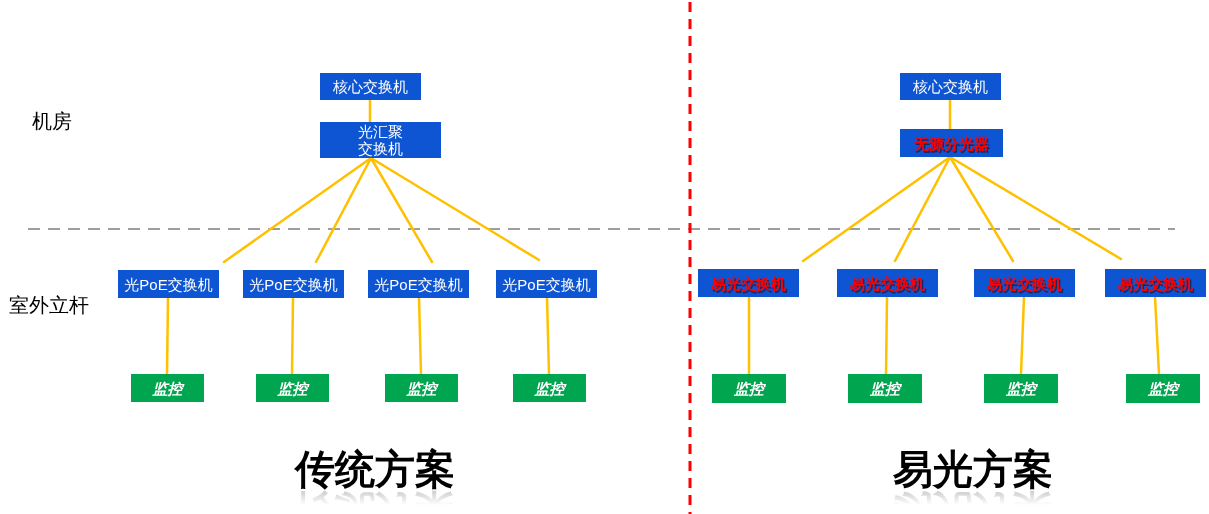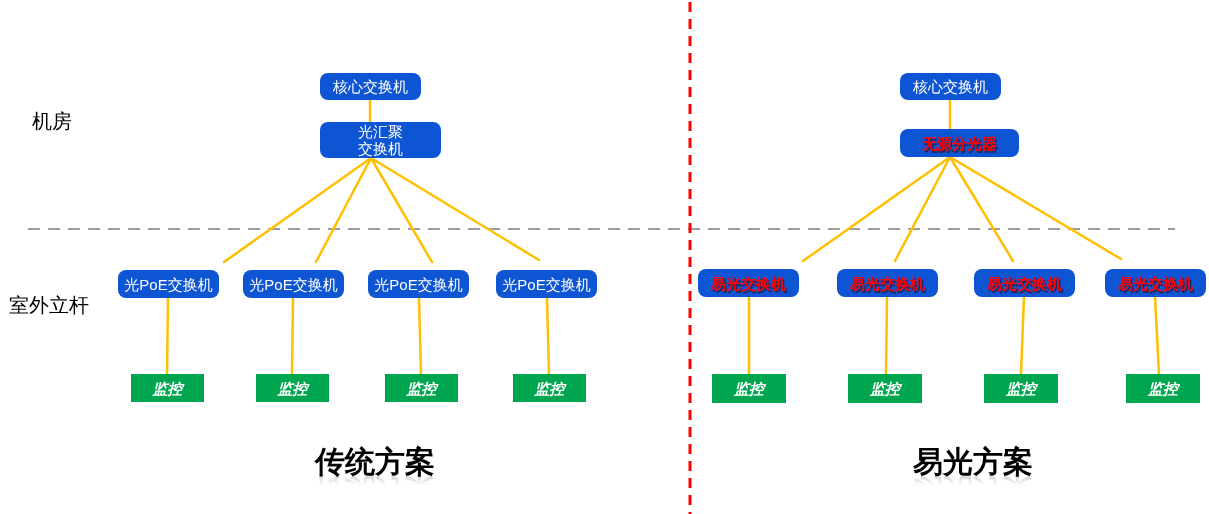--- a/index.html
+++ b/index.html
@@ -32,39 +32,39 @@
     display: flex;
     flex-direction: column;
     align-items: center;
     justify-content: center;
     text-align: center;
     color: var(--text-white);
     font-size: 15px;
     line-height: 17px;
     white-space: nowrap;
   }
-  .blue-box  { background: var(--box-blue); border-radius: 8px; }
+  .blue-box  { background: var(--box-blue); }
   .green-box { background: var(--box-green); font-weight: bold; font-style: italic; }
   .red-text  {
     color: var(--text-red);
     font-weight: bold;
     text-shadow: 1.5px 1.5px 0 rgba(45, 0, 0, 0.55);
   }
   .zone-label {
     position: absolute;
     font-size: 20px;
     font-weight: normal;
     color: var(--label-black);
     white-space: nowrap;
   }
   .plan-title {
     position: absolute;
     width: 250px;
     text-align: center;
-    font-size: 30px;
+    font-size: 40px;
     font-weight: bold;
     color: var(--label-black);
     white-space: nowrap;
     -webkit-box-reflect: below -14px linear-gradient(rgba(0,0,0,0) 60%, rgba(0,0,0,0.3));
   }
   .yellow-line { stroke: var(--line-yellow); stroke-width: 2.5; stroke-linecap: round; }
 </style>
 </head>
 <body>
 
@@ -109,21 +109,21 @@
   <div class="node blue-box" style="left:243px; top:270px; width:101px; height:28px;">光PoE交换机</div>
   <div class="node blue-box" style="left:368px; top:270px; width:101px; height:28px;">光PoE交换机</div>
   <div class="node blue-box" style="left:496px; top:270px; width:101px; height:28px;">光PoE交换机</div>
 
   <div class="node green-box" style="left:131px; top:374px; width:73px; height:28px;">监控</div>
   <div class="node green-box" style="left:256px; top:374px; width:73px; height:28px;">监控</div>
   <div class="node green-box" style="left:385px; top:374px; width:73px; height:28px;">监控</div>
   <div class="node green-box" style="left:513px; top:374px; width:73px; height:28px;">监控</div>
 
   <div class="node blue-box" style="left:900px; top:73px; width:101px; height:27px;">核心交换机</div>
-  <div class="node blue-box red-text" style="left:900px; top:129px; width:119px; height:28px;">无源分光器</div>
+  <div class="node blue-box red-text" style="left:900px; top:129px; width:103px; height:28px;">无源分光器</div>
 
   <div class="node blue-box red-text" style="left:698px; top:269px; width:101px; height:28px;">易光交换机</div>
   <div class="node blue-box red-text" style="left:837px; top:269px; width:101px; height:28px;">易光交换机</div>
   <div class="node blue-box red-text" style="left:974px; top:269px; width:101px; height:28px;">易光交换机</div>
   <div class="node blue-box red-text" style="left:1105px; top:269px; width:101px; height:28px;">易光交换机</div>
 
   <div class="node green-box" style="left:712px; top:374px; width:74px; height:29px;">监控</div>
   <div class="node green-box" style="left:848px; top:374px; width:74px; height:29px;">监控</div>
   <div class="node green-box" style="left:984px; top:374px; width:74px; height:29px;">监控</div>
   <div class="node green-box" style="left:1126px; top:374px; width:74px; height:29px;">监控</div>

